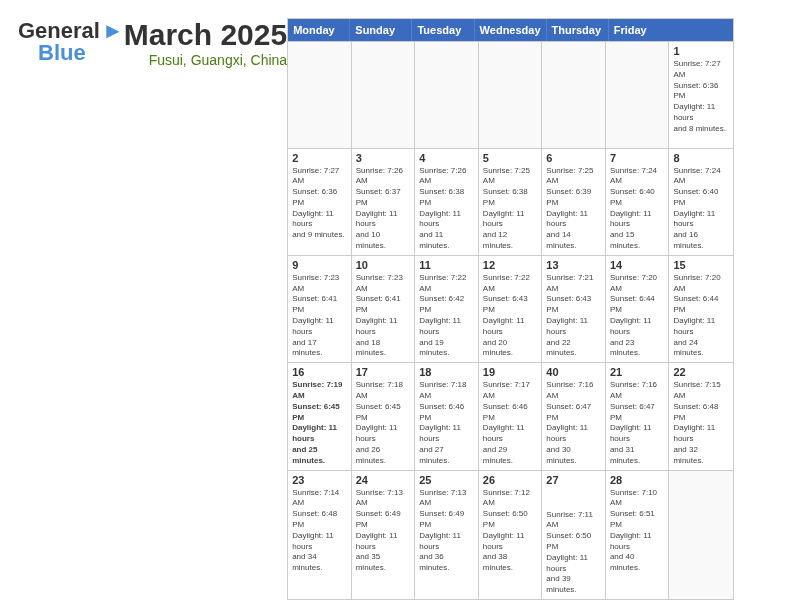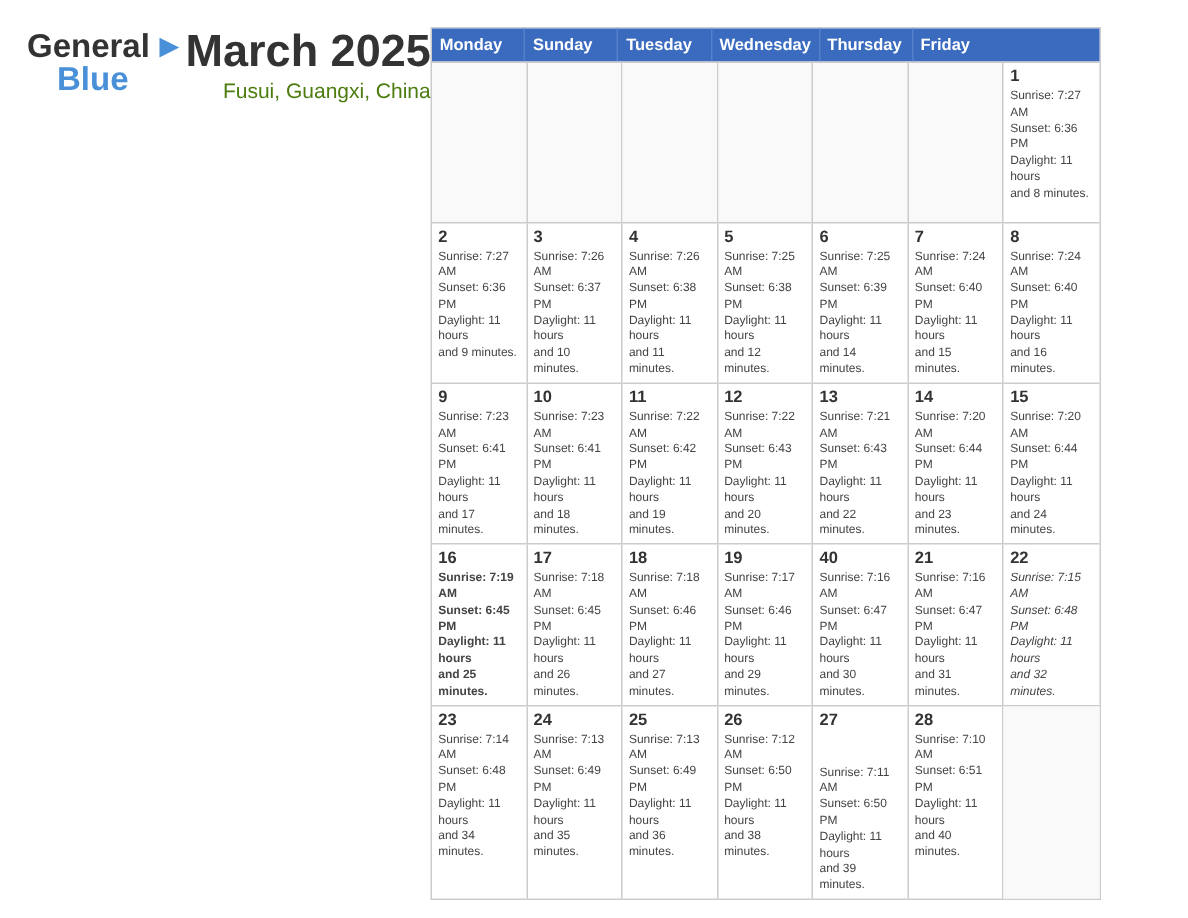--- a/index.html
+++ b/index.html
@@ -282,21 +282,21 @@
           </div>
           <div class="cal-cell">
             <div class="day-num">21</div>
             <div class="cell-info" style="white-space: pre-line;">Sunrise: 7:16 AM
 Sunset: 6:47 PM
 Daylight: 11 hours
 and 31 minutes.</div>
           </div>
           <div class="cal-cell">
             <div class="day-num">22</div>
-            <div class="cell-info" style="white-space: pre-line; font-style: italic;">Sunrise: 7:15 AM
+            <div class="cell-info" style="white-space: pre-line;">Sunrise: 7:15 AM
 Sunset: 6:48 PM
 Daylight: 11 hours
 and 32 minutes.</div>
           </div>
         </div>
         <div class="cal-row">
           <div class="cal-cell">
             <div class="day-num">23</div>
             <div class="cell-info" style="white-space: pre-line;">Sunrise: 7:14 AM
 Sunset: 6:48 PM

